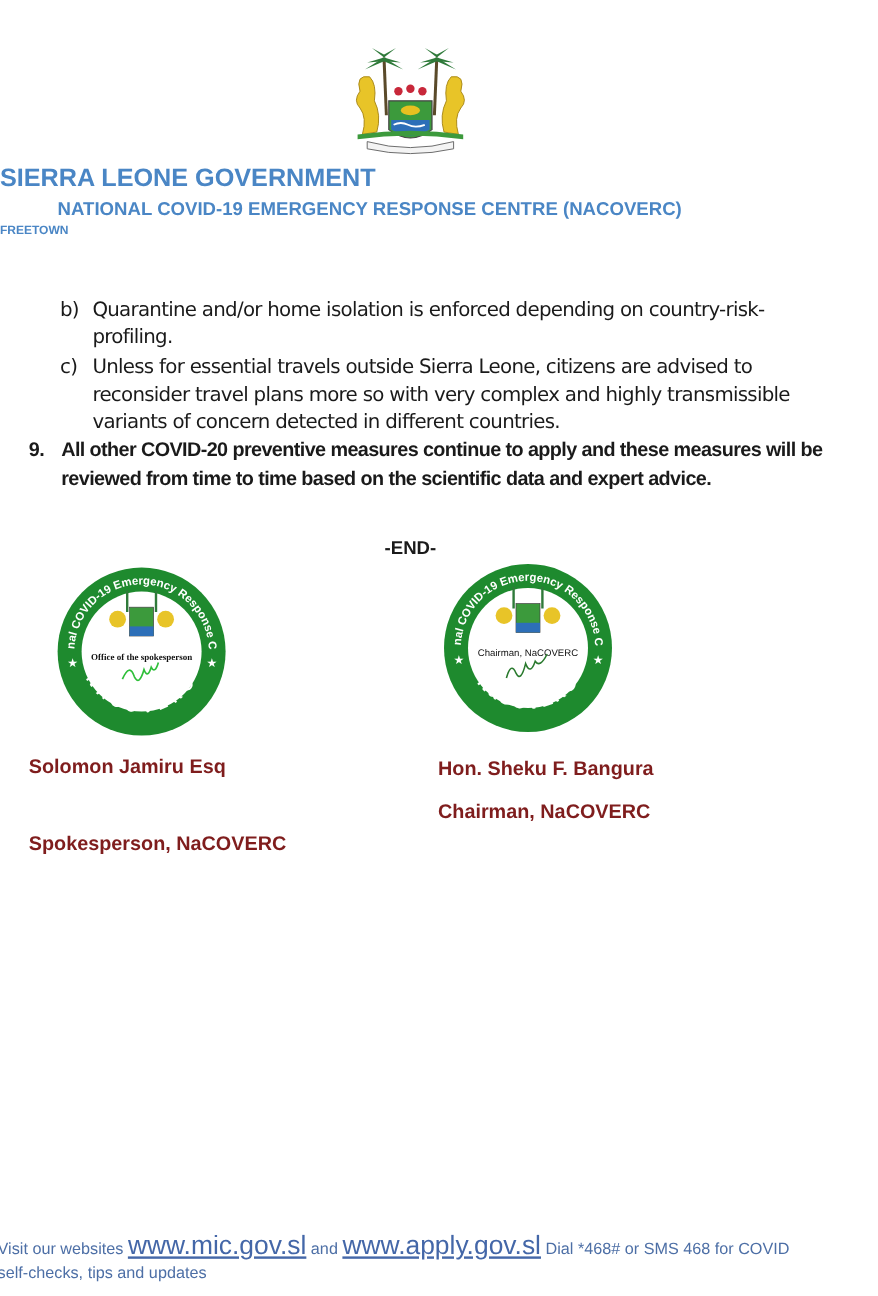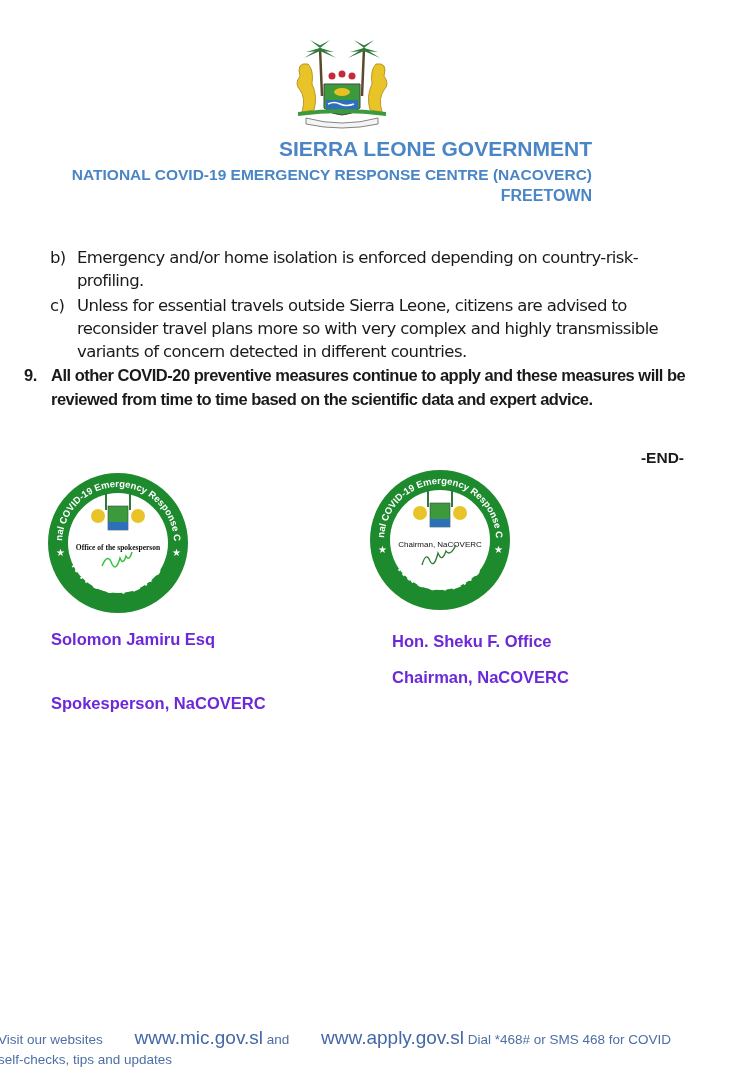--- a/index.html
+++ b/index.html
@@ -1,47 +1,47 @@
 <!DOCTYPE html>
 <html><head>
 <meta charset="utf-8">
 <style>
   html, body { margin: 0; padding: 0; background: #ffffff; }
   body { width: 732px; height: 1080px; position: relative; overflow: hidden;
          font-family: "DejaVu Sans", sans-serif; color: #1a1a1a; }
   .coat { position: absolute; left: 284px; top: 36px; width: 116px; height: 96px; }
-  .hdr { position: absolute; left: 0; width: 592px; text-align: right; color: #4a86c5; font-weight: bold; }
+  .hdr { position: absolute; left: 0; width: 592px; text-align: left; color: #4a86c5; font-weight: bold; }
   .hdr1 { top: 137px; font-size: 21px; letter-spacing: 0px; font-family: "Liberation Sans", sans-serif; }
-  .hdr2 { top: 166px; font-size: 15.5px; font-family: "Liberation Sans", sans-serif; }
-  .hdr3 { top: 187px; font-size: 16px; font-family: "Liberation Sans", sans-serif; }
+  .hdr2 { top: 166px; font-size: 15.5px; font-family: "Liberation Sans", sans-serif; padding-left: 48px; }
+  .hdr3 { top: 187px; font-size: 10px; font-family: "Liberation Sans", sans-serif; }
 
   .item { position: absolute; font-size: 16.5px; line-height: 23px; font-family: "DejaVu Sans", sans-serif; font-weight: normal; letter-spacing: -0.6px; }
   .item .lbl { position: absolute; left: 0; top: 0; }
   .item .txt { position: absolute; left: 27px; top: 0; width: 620px; }
   .item-b { left: 50px; top: 246px; }
   .item-c { left: 50px; top: 294px; }
 
   .item9 { position: absolute; left: 24px; top: 364px; font-size: 16.5px; line-height: 23.5px; font-weight: bold; letter-spacing: -0.5px; font-family: "Liberation Sans", sans-serif; }
   .item9 .lbl { position: absolute; left: 0; top: 0; }
   .item9 .txt { position: absolute; left: 27px; top: 0; width: 660px; }
 
-  .end { position: absolute; left: 0; top: 449px; width: 684px; text-align: right; font-weight: bold; font-size: 15.5px; font-family: "Liberation Sans", sans-serif; }
+  .end { position: absolute; left: 0; top: 449px; width: 684px; text-align: center; font-weight: bold; font-size: 15.5px; font-family: "Liberation Sans", sans-serif; }
 
   .seal { position: absolute; }
   .seal1 { left: 46px; top: 470px; width: 144px; height: 146px; }
   .seal2 { left: 368px; top: 469px; width: 144px; height: 142px; }
 
-  .sig { position: absolute; color: #6d28d9; font-weight: bold; font-size: 16.5px; font-family: "Liberation Sans", sans-serif; margin-left: 27px; }
+  .sig { position: absolute; color: #7f1d1d; font-weight: bold; font-size: 16.5px; font-family: "Liberation Sans", sans-serif; }
   .s1n { left: 24px; top: 630px; }
   .s1t { left: 24px; top: 694px; }
   .s2n { left: 365px; top: 632px; }
   .s2t { left: 365px; top: 668px; }
 
   .footer { position: absolute; left: -2px; top: 1028px; width: 680px; color: #4d6fa6; font-size: 13.5px; line-height: 20px; font-family: "Liberation Sans", sans-serif; }
-  .footer a { color: #4467a8; font-size: 19px; margin-left: 28px; }
+  .footer a { color: #4467a8; text-decoration: underline; font-size: 22px; }
 </style>
 </head>
 <body>
 
 <svg class="coat" viewBox="0 0 116 96">
 
   <line x1="36" y1="12" x2="38" y2="60" stroke="#5a4a2a" stroke-width="2.5"></line>
   <line x1="80" y1="12" x2="78" y2="60" stroke="#5a4a2a" stroke-width="2.5"></line>
   <g fill="#2f7a3a">
     <path d="M36 12 l-14 4 l14 -1 z"></path>
@@ -73,21 +73,21 @@
   <path d="M14 76 Q58 70 102 76 L102 80 Q58 74 14 80 Z" fill="#3c9a3c"></path>
   <path d="M22 82 Q58 92 94 82 L94 88 Q58 96 22 88 Z" fill="#f4f4f4" stroke="#666" stroke-width="0.8"></path>
 </svg>
 
 <div class="hdr hdr1">SIERRA LEONE GOVERNMENT</div>
 <div class="hdr hdr2">NATIONAL COVID-19 EMERGENCY RESPONSE CENTRE (NACOVERC)</div>
 <div class="hdr hdr3">FREETOWN</div>
 
 <div class="item item-b">
   <span class="lbl">b)</span>
-  <span class="txt">Emergency and/or home isolation is enforced depending on country-risk-profiling.</span>
+  <span class="txt">Quarantine and/or home isolation is enforced depending on country-risk-profiling.</span>
 </div>
 <div class="item item-c">
   <span class="lbl">c)</span>
   <span class="txt">Unless for essential travels outside Sierra Leone, citizens are advised to reconsider travel plans more so with very complex and highly transmissible variants of concern detected in different countries.</span>
 </div>
 
 <div class="item9">
   <span class="lbl">9.</span>
   <span class="txt">All other COVID-20 preventive measures continue to apply and these measures will be reviewed from time to time based on the scientific data and expert advice.</span>
 </div>
@@ -132,18 +132,18 @@
   <circle cx="52" cy="44" r="7" fill="#e8c428"></circle>
   <circle cx="92" cy="44" r="7" fill="#e8c428"></circle>
   <line x1="60" y1="20" x2="60" y2="38" stroke="#2f7a3a" stroke-width="2"></line>
   <line x1="84" y1="20" x2="84" y2="38" stroke="#2f7a3a" stroke-width="2"></line>
   <text x="72" y="78" text-anchor="middle" font-family="Liberation Sans, sans-serif" font-size="8" fill="#111">Chairman, NaCOVERC</text>
   <path d="M54 96 q4 -14 8 -4 q4 8 8 -8 q4 10 8 -2 q4 6 10 -6" stroke="#2a7a2e" stroke-width="1.3" fill="none"></path>
 </svg>
 
 <div class="sig s1n">Solomon Jamiru Esq</div>
 <div class="sig s1t">Spokesperson, NaCOVERC</div>
-<div class="sig s2n">Hon. Sheku F. Office</div>
+<div class="sig s2n">Hon. Sheku F. Bangura</div>
 <div class="sig s2t">Chairman, NaCOVERC</div>
 
 <div class="footer">
   <span>Visit our websites </span><a>www.mic.gov.sl</a><span> and </span><a>www.apply.gov.sl</a><span>  Dial *468# or SMS 468 for COVID self-checks, tips and updates</span>
 </div>
 
 </body></html>

